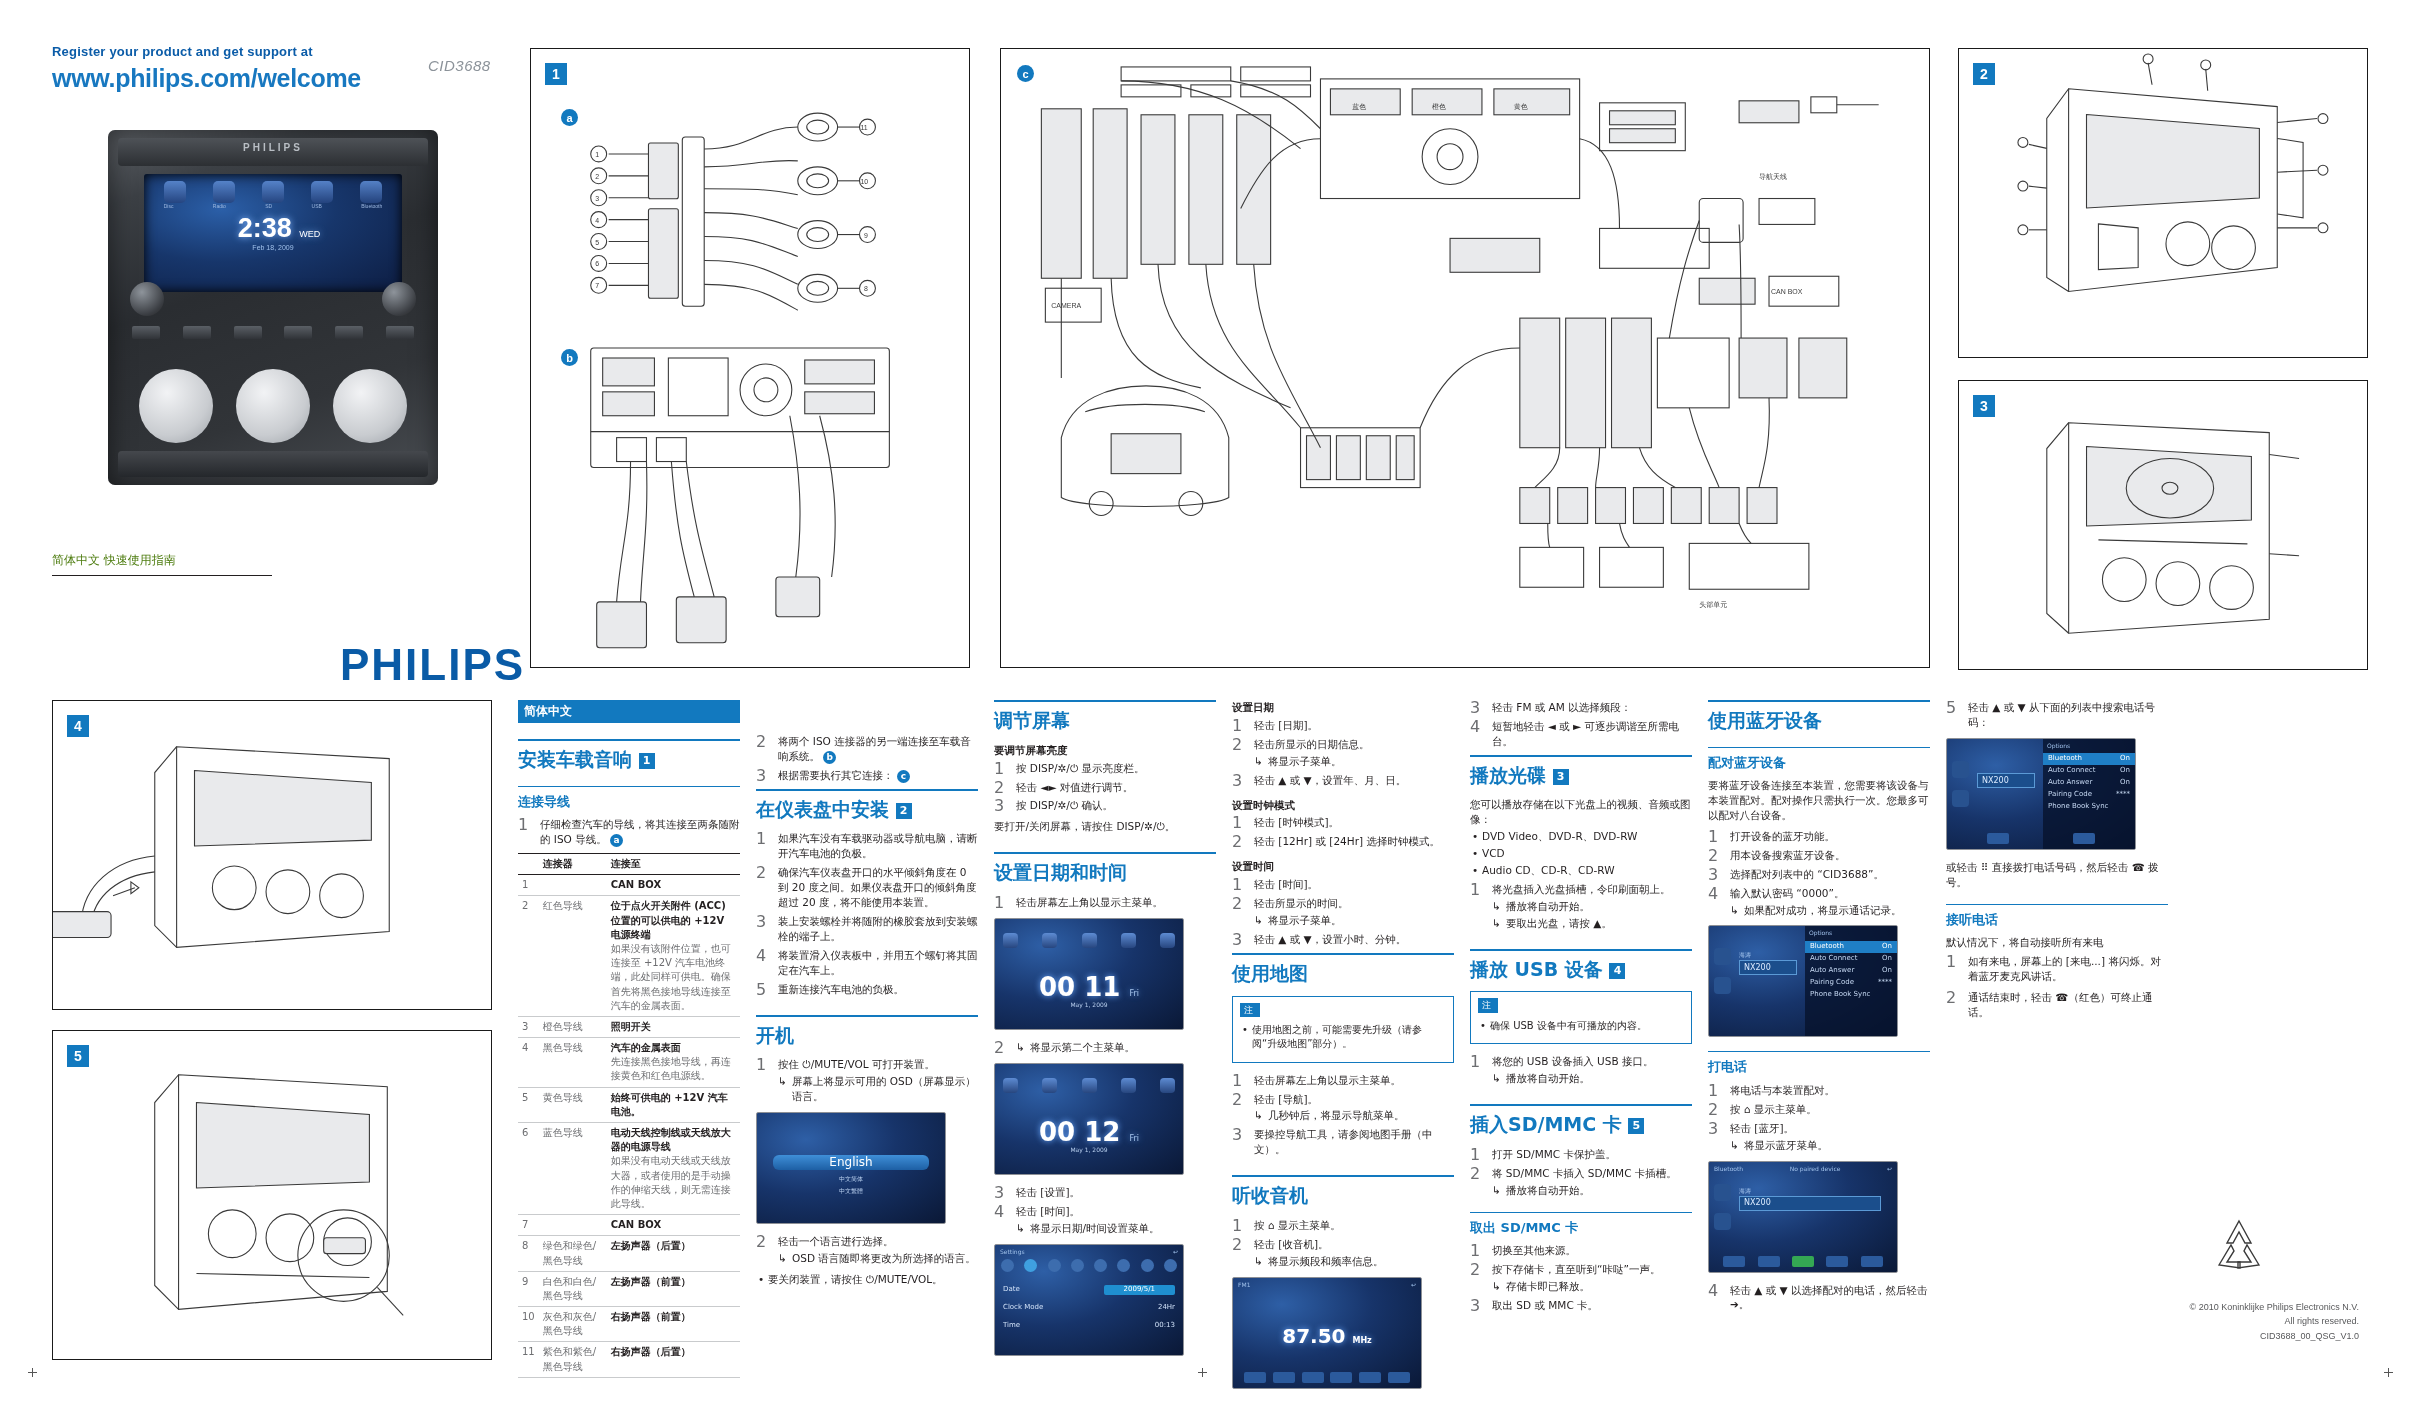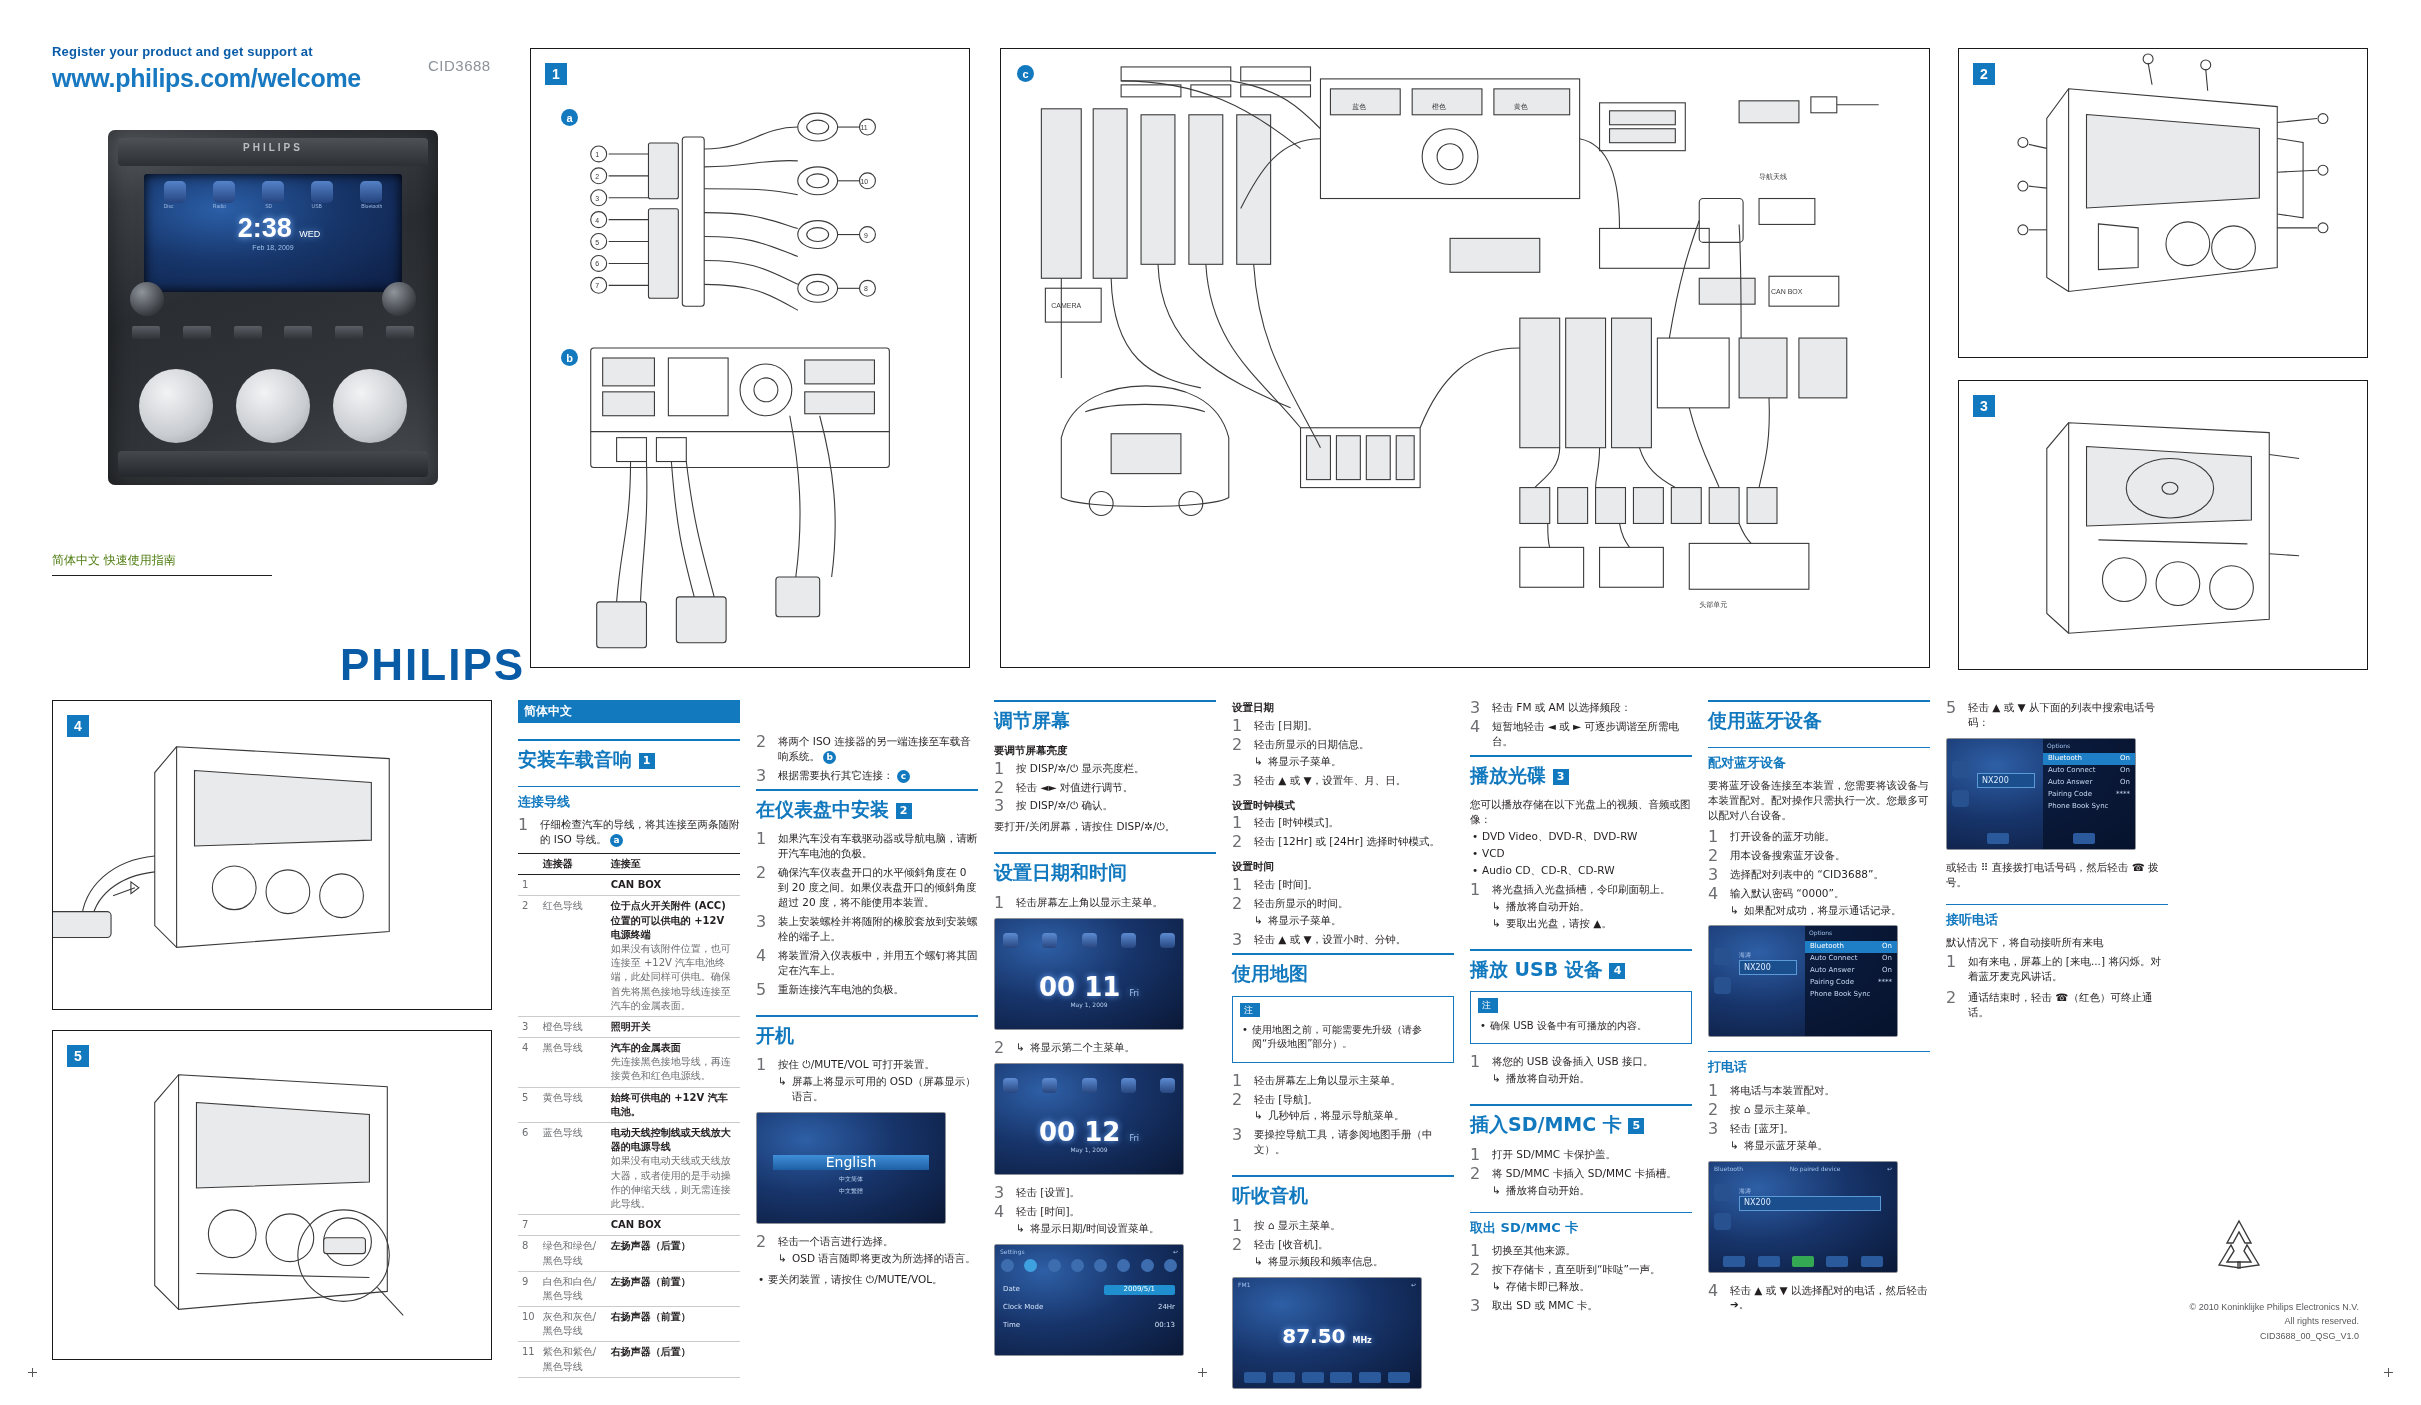--- a/index.html
+++ b/index.html
@@ -13,21 +13,21 @@
   }
   .page { position:absolute; inset:0; }
 
   
   .box { position:absolute; border:1px solid #1a1a1a; background:#fff; }
 
   
   #brand-block { position:absolute; left:52px; top:44px; width:420px; }
   #brand-register { font-size:13px; color:#0b5ca8; font-weight:bold; letter-spacing:.2px;}
   #brand-url { font-size:25px; color:#1878c0; font-weight:bold; margin-top:5px; letter-spacing:-.3px;}
-  #model-no { position:absolute; left:428px; top:57px; font-size:15px; color:#8b9299; letter-spacing:.5px;}
+  #model-no { position:absolute; left:428px; top:57px; font-size:15px; color:#8b9299; letter-spacing:.5px;font-style:italic;}
 
   
   #radio-photo {
     position:absolute; left:108px; top:130px; width:330px; height:355px;
     border-radius:7px;
     background:linear-gradient(160deg,#5d6166 0%,#3c4045 16%,#2a2d31 42%,#313438 72%,#4a4e53 100%);
     box-shadow:inset 0 0 26px rgba(0,0,0,.55);
   }
   #radio-photo .bezel-top { position:absolute; left:10px; right:10px; top:8px; height:28px;
       border-radius:4px; background:linear-gradient(180deg,#4e5257,#2c2f33);}
@@ -116,22 +116,22 @@
   .lcd { width:190px; height:112px; margin:8px 0 10px; border:1px solid #8d9096; border-radius:2px;
       background:radial-gradient(ellipse at 26% 24%,#2e5fa6 0%,#17346a 46%,#0a1836 100%);
       position:relative; overflow:hidden; color:#cfe0f7;}
   .lcd .topbar{position:absolute;top:3px;left:5px;right:5px;display:flex;justify-content:space-between;
       font-size:6px;color:#9fc0ea;}
   .lcd .rowicons{position:absolute;top:14px;left:8px;right:8px;display:flex;justify-content:space-between;}
   .lcd .rowicons i{width:15px;height:15px;border-radius:4px;background:linear-gradient(180deg,#5d8bd2,#27467f);display:block;}
   .lcd .bigclock{position:absolute;top:50px;left:0;right:0;text-align:center;color:#fff;
       font-size:26px;font-weight:bold;text-shadow:0 0 6px #6aa8ff;}
   .lcd .bigclock small{font-size:8px;font-weight:normal;color:#a9c8ef;}
-  .lcd .sel{position:absolute;left:16px;right:16px;top:42px;height:15px;border-radius:0;
-      background:linear-gradient(180deg,#3f8fd8,#1d5fa4);color:#fff;font-size:14px;
+  .lcd .sel{position:absolute;left:16px;right:16px;top:42px;height:15px;border-radius:6px;
+      background:linear-gradient(180deg,#3f8fd8,#1d5fa4);color:#fff;font-size:12px;
       display:flex;align-items:center;justify-content:center;}
   .lcd .opt{position:absolute;left:0;right:0;text-align:center;font-size:6px;color:#b8cfee;}
   .lcd .kv{position:absolute;left:8px;right:8px;display:flex;justify-content:space-between;font-size:7px;}
   .lcd .hl{background:#1f8fd0;color:#fff;padding:0 20px;border-radius:2px;}
   .lcd .settabs{position:absolute;top:14px;left:6px;right:6px;display:flex;justify-content:space-between;}
   .lcd .settabs i{width:13px;height:13px;border-radius:50%;background:#3d6dae;display:block;}
   .lcd .settabs i.on{background:#3fa0e0;}
   .lcd .btmbar{position:absolute;bottom:5px;left:8px;right:8px;display:flex;justify-content:space-around;}
   .lcd .btmbar b{width:22px;height:11px;border-radius:2px;background:#2b5a9c;display:block;}
   .lcd .btmbar b.g{background:#34a853;} .lcd .btmbar b.r{background:#c0392b;}

